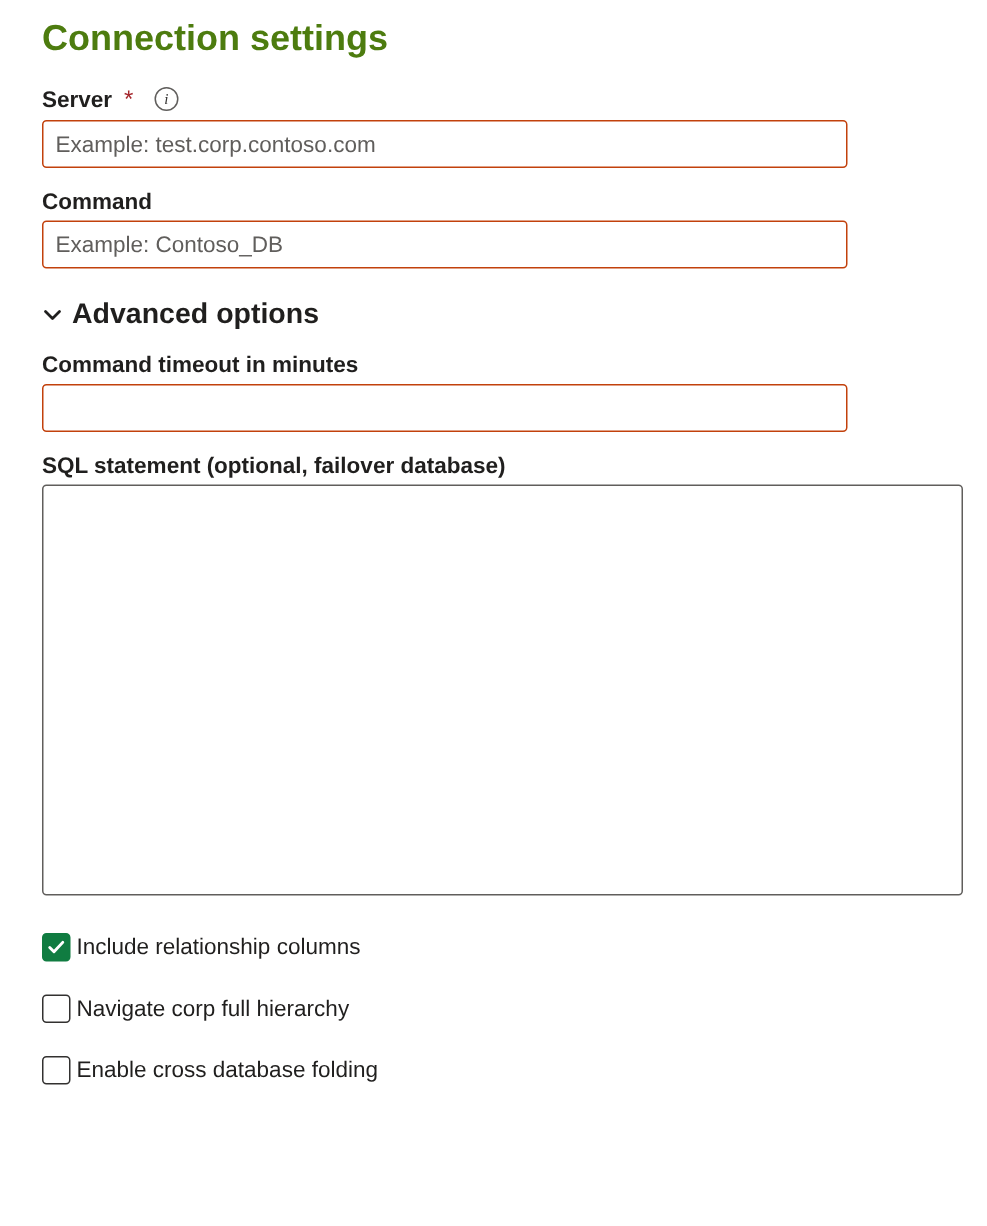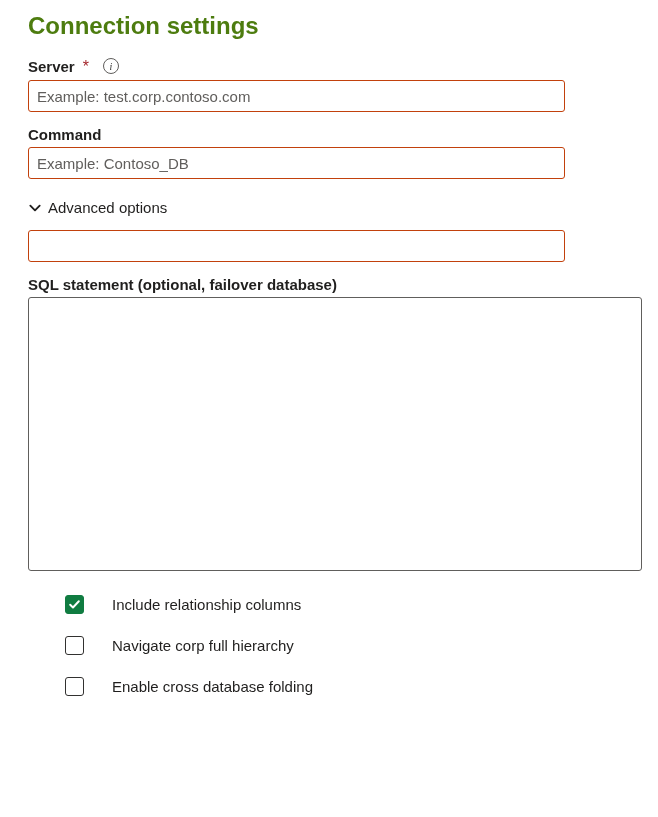--- a/index.html
+++ b/index.html
@@ -59,42 +59,41 @@
       margin-top: 20px;
       margin-bottom: 14px;
       cursor: pointer;
     }
     .chevron {
       width: 14px; height: 14px;
       display: inline-block;
     }
     .chevron svg { width: 100%; height: 100%; }
     .adv-title {
-      font-size: 15px;
-      font-weight: 400;
+      font-size: 19px;
+      font-weight: 700;
       color: #201f1e;
     }
     .textarea {
       width: 614px;
       height: 274px;
       border: 1px solid #605e5c;
       border-radius: 3px;
       padding: 6px 8px;
       font-size: 15px;
       font-family: inherit;
       resize: none;
     }
     .checks { margin-top: 20px; }
     .check-row {
       display: flex;
       align-items: center;
-      gap: 28px;
+      gap: 4px;
       margin-bottom: 22px;
       cursor: pointer;
-      margin-left: 37px;
     }
     .cb {
       width: 19px; height: 19px;
       border: 1px solid #323130;
       border-radius: 3px;
       display: inline-flex;
       align-items: center;
       justify-content: center;
       flex-shrink: 0;
     }
@@ -132,20 +131,23 @@
 <div class="adv-header">
   <span class="chevron">
     <svg viewBox="0 0 12 12">
         <path d="M2 4 L6 8 L10 4" fill="none" stroke="#201f1e" stroke-width="1.6" stroke-linecap="round" stroke-linejoin="round"></path>
       </svg>
   </span>
   <span class="adv-title">Advanced options</span>
 </div>
 
 <div class="field">
+  <div class="label-row">
+    <span class="label">Command timeout in minutes</span>
+  </div>
   <input type="text" class="text-input" style="">
 </div>
 
 <div class="field">
   <div class="label-row">
     <span class="label">SQL statement (optional, failover database)</span>
   </div>
   <textarea class="textarea" style=""></textarea>
 </div>
 

